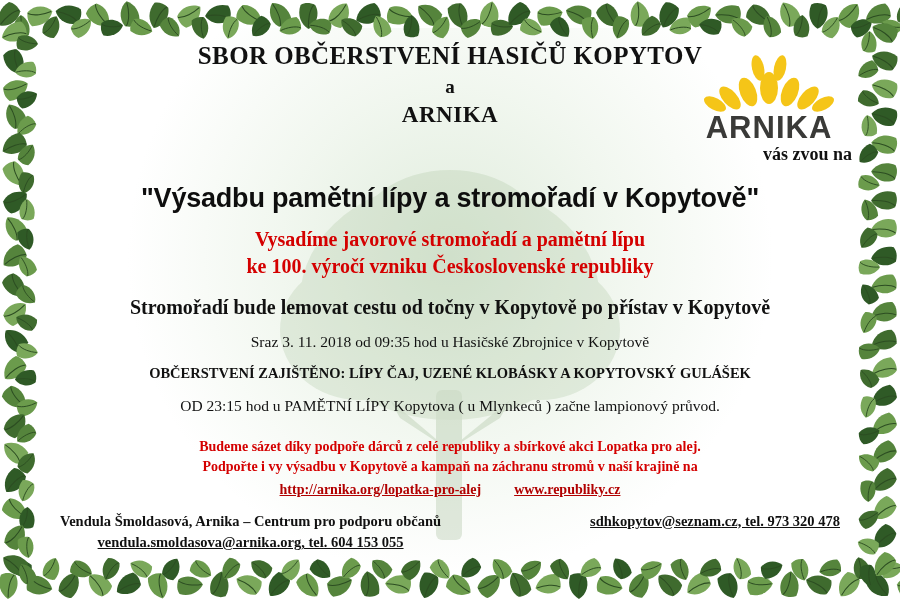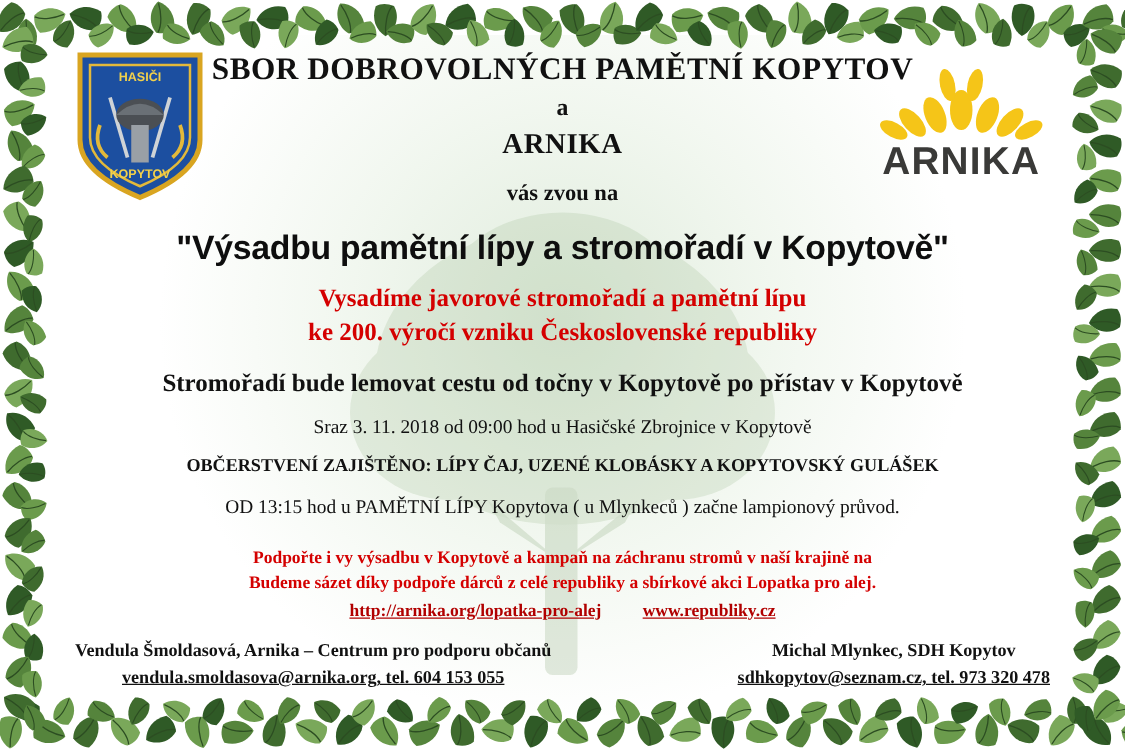--- a/index.html
+++ b/index.html
@@ -114,20 +114,21 @@
     font-weight: bold;
     letter-spacing: 0.5px;
     color: #111111;
     margin: 4px 0 0 0;
   }
   .invite {
     font-size: 18px;
     font-weight: bold;
     color: #111111;
     margin: 16px 0 0 0;
+    text-align: right;
   }
   .headline {
     font-family: "Liberation Sans", sans-serif;
     font-size: 27px;
     font-weight: bold;
     color: #0e0e0e;
     margin: 18px 0 0 0;
     letter-spacing: -0.2px;
   }
   .red-line {
@@ -215,94 +216,74 @@
         <ellipse cx="210" cy="90" rx="95" ry="70"></ellipse>
       </g>
       <g fill="#8aa87c" opacity="0.8">
         <rect x="196" y="240" width="26" height="150" rx="6"></rect>
         <path d="M209 300 L150 250 L160 268 Z"></path>
         <path d="M209 300 L270 250 L260 268 Z"></path>
       </g>
     </svg>
   </div>
 
-  <div class="logo-sdh">
-    <svg viewBox="0 0 108 128" xmlns="http://www.w3.org/2000/svg">
-      <path d="M6 10 H102 V78 Q102 104 54 124 Q6 104 6 78 Z" fill="#1c4fa0" stroke="#d9a521" stroke-width="4"></path>
-      <path d="M14 18 H94 V76 Q94 98 54 115 Q14 98 14 76 Z" fill="none" stroke="#e3b93a" stroke-width="2"></path>
-      <text x="54" y="31" font-family="Liberation Sans, sans-serif" font-size="10" font-weight="bold" fill="#f2d14b" text-anchor="middle">HASIČI</text>
-      <text x="54" y="108" font-family="Liberation Sans, sans-serif" font-size="10" font-weight="bold" fill="#f2d14b" text-anchor="middle">KOPYTOV</text>
-      <g stroke="#cfd3d6" stroke-width="3" fill="none">
-        <path d="M30 44 L44 92"></path>
-        <path d="M78 44 L64 92"></path>
-      </g>
-      <ellipse cx="54" cy="58" rx="19" ry="13" fill="#4b4f54"></ellipse>
-      <path d="M35 58 Q54 40 73 58 Z" fill="#6a7076"></path>
-      <rect x="47" y="66" width="14" height="30" fill="#9aa0a6"></rect>
-      <g stroke="#e3b93a" stroke-width="3" fill="none">
-        <path d="M22 66 q-6 16 6 26"></path>
-        <path d="M86 66 q6 16 -6 26"></path>
-      </g>
-    </svg>
-  </div>
 
   <div class="logo-arnika">
     <svg viewBox="0 0 170 70" xmlns="http://www.w3.org/2000/svg">
       <g fill="#f5c518">
         <ellipse cx="85" cy="46" rx="9" ry="16"></ellipse>
         <ellipse cx="64" cy="50" rx="8" ry="15" transform="rotate(-22 64 50)"></ellipse>
         <ellipse cx="106" cy="50" rx="8" ry="15" transform="rotate(22 106 50)"></ellipse>
         <ellipse cx="46" cy="56" rx="7" ry="14" transform="rotate(-42 46 56)"></ellipse>
         <ellipse cx="124" cy="56" rx="7" ry="14" transform="rotate(42 124 56)"></ellipse>
         <ellipse cx="31" cy="62" rx="6" ry="12" transform="rotate(-62 31 62)"></ellipse>
         <ellipse cx="139" cy="62" rx="6" ry="12" transform="rotate(62 139 62)"></ellipse>
         <ellipse cx="74" cy="26" rx="6" ry="13" transform="rotate(-12 74 26)"></ellipse>
         <ellipse cx="96" cy="26" rx="6" ry="13" transform="rotate(12 96 26)"></ellipse>
       </g>
     </svg>
     <div class="arnika-word">ARNIKA</div>
   </div>
 
   <div class="content">
-    <div class="org-title">SBOR DOBROVOLNÝCH PAMĚTNÍ KOPYTOV</div>
+    <div class="org-title">SBOR OBČERSTVENÍ HASIČŮ KOPYTOV</div>
     <div class="org-conj">a</div>
     <div class="org-second">ARNIKA</div>
     <div class="invite">vás zvou na</div>
 
     <div class="headline">"Výsadbu pamětní lípy a stromořadí v Kopytově"</div>
 
     <div class="red-line">Vysadíme javorové stromořadí a pamětní lípu</div>
-    <div class="red-line second">ke 200. výročí vzniku  Československé republiky</div>
+    <div class="red-line second">ke 100. výročí vzniku  Československé republiky</div>
 
     <div class="bold-line">Stromořadí  bude lemovat cestu od točny v Kopytově po přístav v Kopytově</div>
 
-    <div class="info-line">Sraz 3. 11. 2018 od 09:00 hod u Hasičské Zbrojnice  v Kopytově</div>
+    <div class="info-line">Sraz 3. 11. 2018 od 09:35 hod u Hasičské Zbrojnice  v Kopytově</div>
 
     <div class="caps-line">OBČERSTVENÍ ZAJIŠTĚNO: LÍPY ČAJ, UZENÉ KLOBÁSKY A KOPYTOVSKÝ GULÁŠEK</div>
 
-    <div class="evening-line">OD 13:15 hod u PAMĚTNÍ LÍPY Kopytova  ( u Mlynkeců  ) začne  lampionový  průvod.</div>
+    <div class="evening-line">OD 23:15 hod u PAMĚTNÍ LÍPY Kopytova  ( u Mlynkeců  ) začne  lampionový  průvod.</div>
 
     <div class="support">
+      <div>Budeme sázet díky podpoře dárců z celé republiky a sbírkové akci Lopatka pro alej.</div>
       <div>Podpořte i vy výsadbu v Kopytově a kampaň na záchranu stromů v naší krajině na</div>
-      <div>Budeme sázet díky podpoře dárců z celé republiky a sbírkové akci Lopatka pro alej.</div>
       <div class="links">
         <a href="#">http://arnika.org/lopatka-pro-alej</a>
         <span class="gap"></span>
         <a href="#">www.republiky.cz</a>
       </div>
     </div>
   </div>
 
   <div class="contacts">
     <div class="contact-block">
       <div>Vendula Šmoldasová, Arnika – Centrum pro podporu občanů</div>
       <div class="line2">vendula.smoldasova@arnika.org, tel. 604 153 055</div>
     </div>
     <div class="contact-block">
-      <div>Michal Mlynkec, SDH Kopytov</div>
       <div class="line2">sdhkopytov@seznam.cz, tel. 973 320 478</div>
     </div>
   </div>
 
   <div class="border-frame">
       <div class="leaf" style="left: -6px; top: 0px; width: 30px; height: 30px;">
         <svg viewBox="0 0 32 32" xmlns="http://www.w3.org/2000/svg" style="transform:rotate(0deg)">
           <path d="M16 2 C6 8 3 18 6 27 C15 29 26 23 28 12 C25 6 21 3 16 2 Z" fill="#3f6b2e"></path>
           <path d="M7 26 C12 19 20 12 27 11" stroke="#2c4d22" stroke-width="1.1" fill="none"></path>
         </svg>

